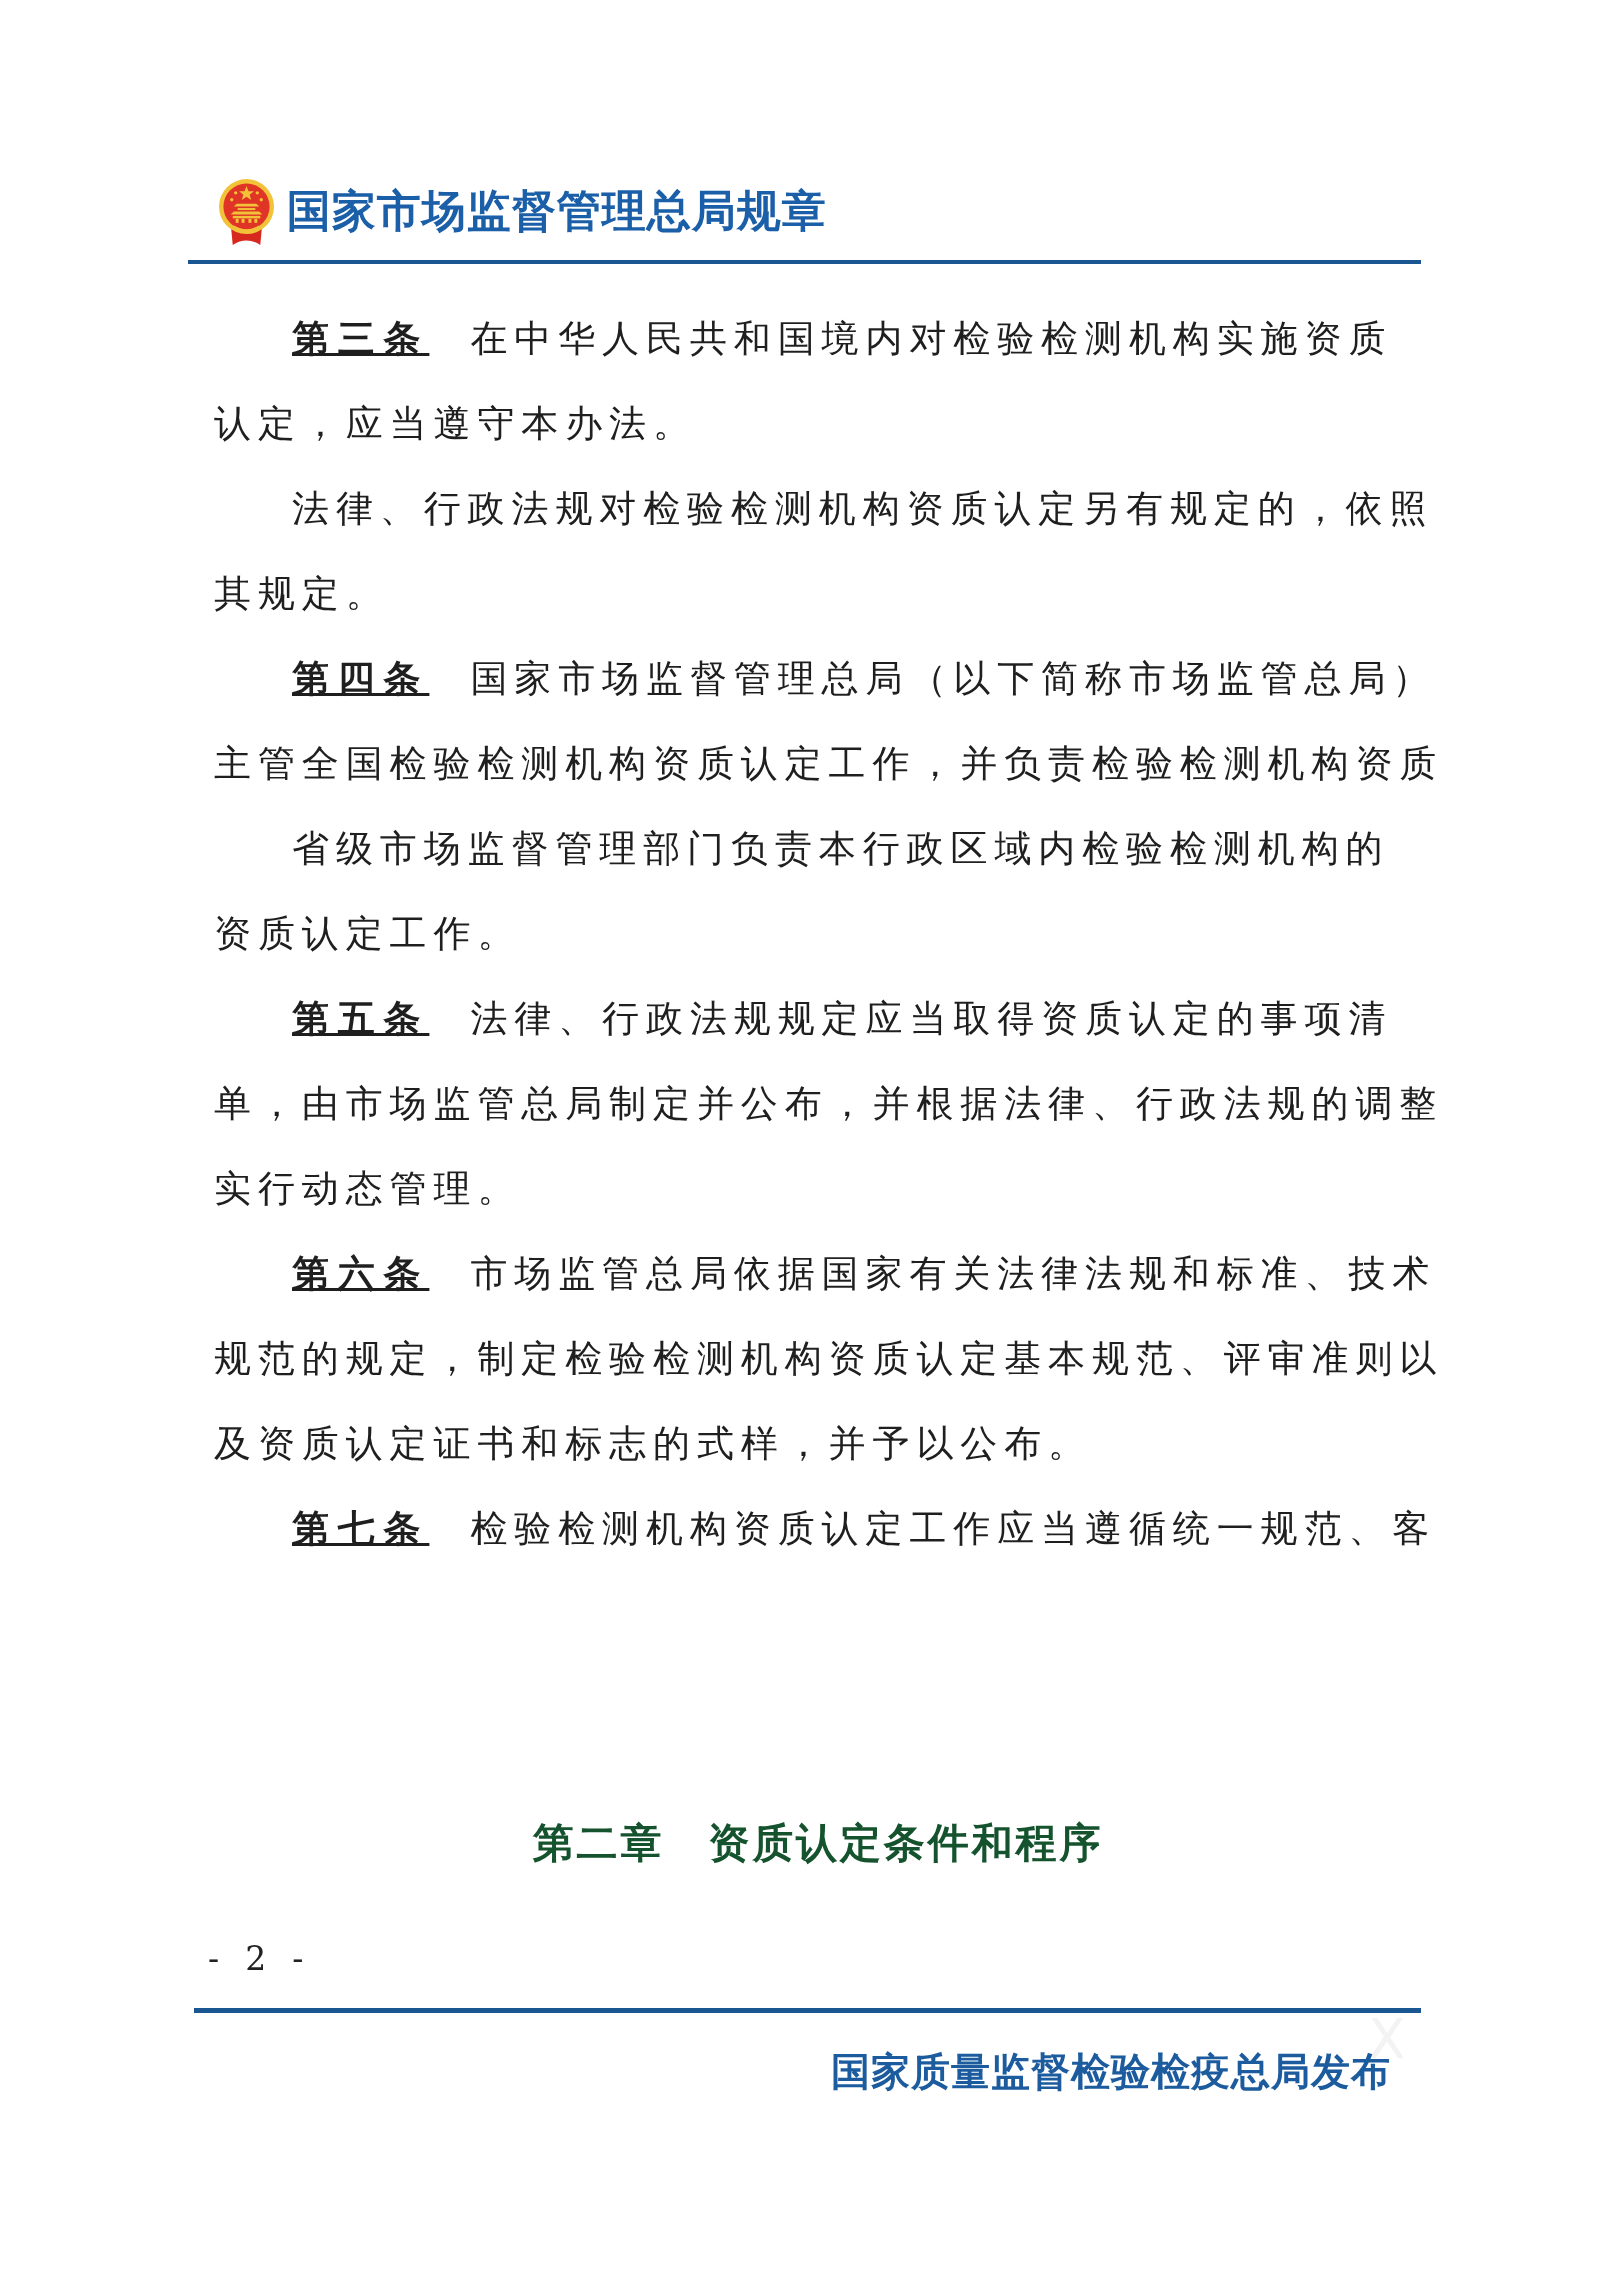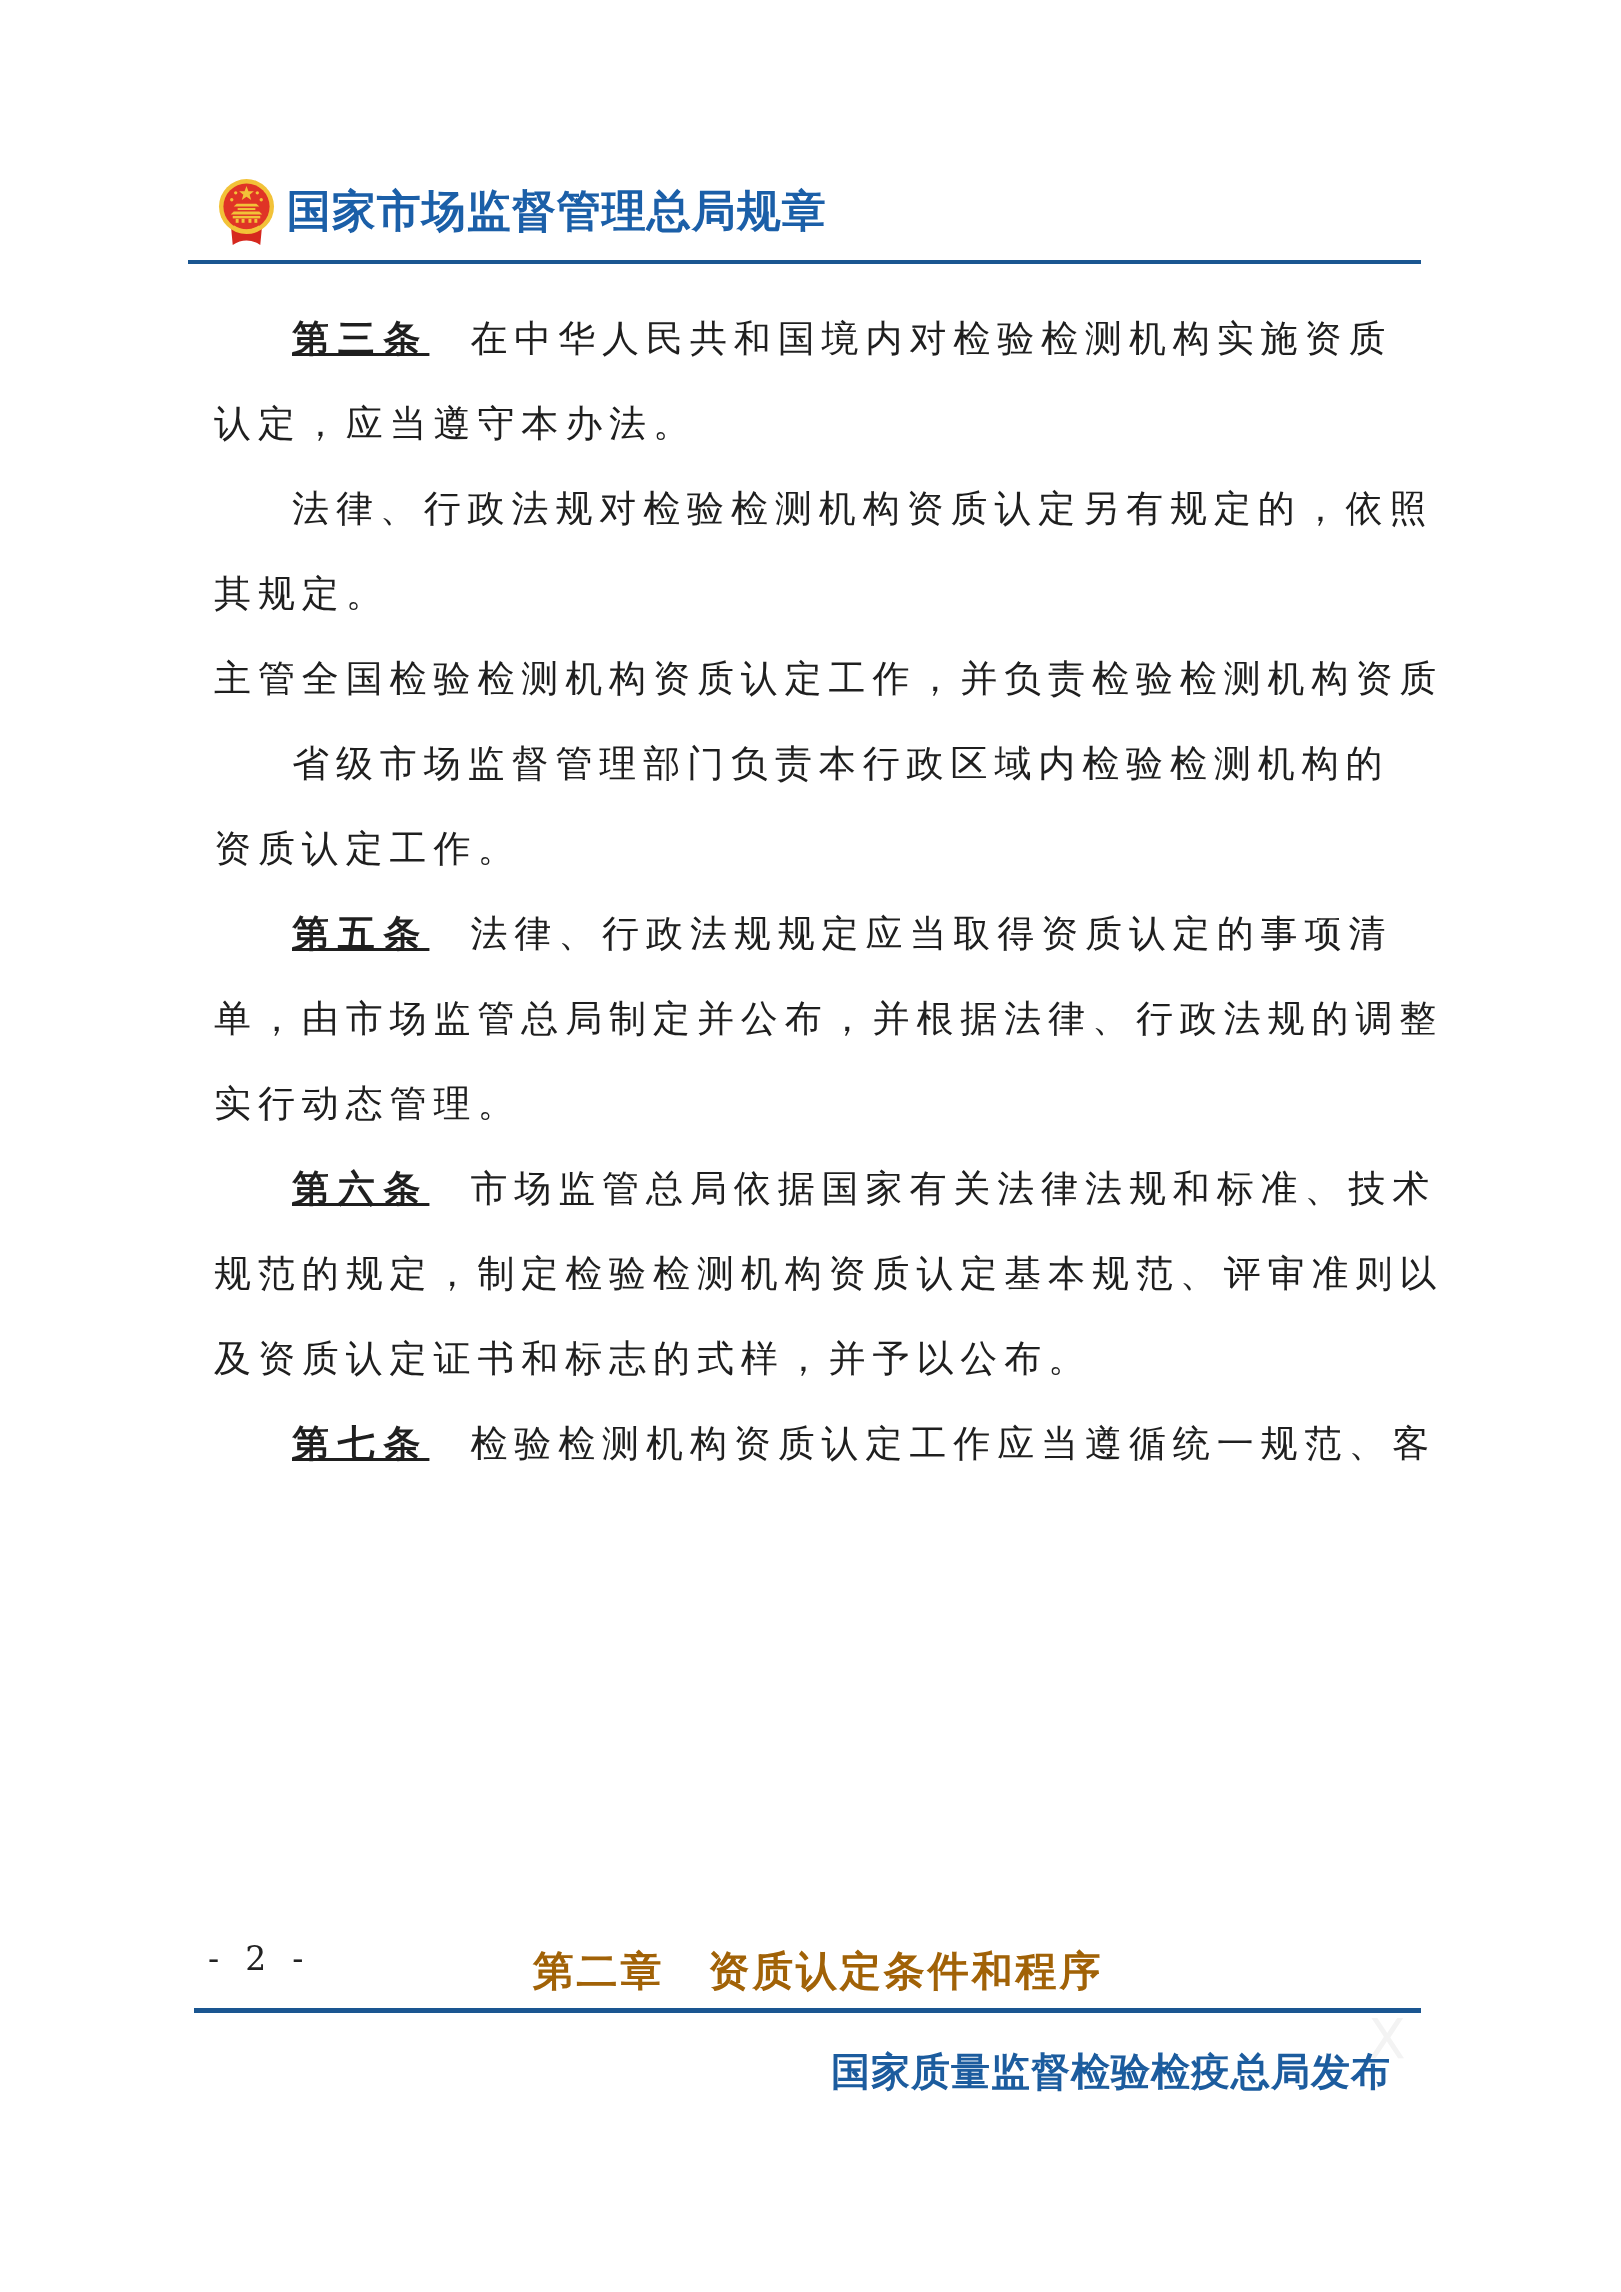--- a/index.html
+++ b/index.html
@@ -64,28 +64,28 @@
   .line .head {
     font-family: "DejaVu Sans", sans-serif;
     font-weight: bold;
     margin-right: 41px;
     letter-spacing: 8.8px;
     text-decoration: underline;
   }
   .chapter-heading {
     position: absolute;
     left: 214px;
-    top: 1944px;
+    top: 1816px;
     width: 1208px;
     text-align: center;
     font-family: "DejaVu Sans", sans-serif;
     font-weight: bold;
     font-size: 41px;
     letter-spacing: 2.9px;
-    color: #a16207;
+    color: #14532d;
     white-space: nowrap;
   }
 
   
   .page-number {
     position: absolute;
     left: 208px;
     top: 1939px;
     font-size: 33px;
     letter-spacing: 7.8px;
@@ -155,20 +155,21 @@
     </svg>
     <div class="header-title">国家市场监督管理总局规章</div>
   </div>
   <div class="header-rule"></div>
 
   <div class="content">
       <div class="line indent"><span class="head">第三条</span><span class="rest">在中华人民共和国境内对检验检测机构实施资质</span></div>
       <div class="line"><span class="rest">认定，应当遵守本办法。</span></div>
       <div class="line indent"><span class="rest">法律、行政法规对检验检测机构资质认定另有规定的，依照</span></div>
       <div class="line"><span class="rest">其规定。</span></div>
+      <div class="line indent"><span class="head">第四条</span><span class="rest">国家市场监督管理总局（以下简称市场监管总局）</span></div>
       <div class="line"><span class="rest">主管全国检验检测机构资质认定工作，并负责检验检测机构资质</span></div>
       <div class="line indent"><span class="rest">省级市场监督管理部门负责本行政区域内检验检测机构的</span></div>
       <div class="line"><span class="rest">资质认定工作。</span></div>
       <div class="line indent"><span class="head">第五条</span><span class="rest">法律、行政法规规定应当取得资质认定的事项清</span></div>
       <div class="line"><span class="rest">单，由市场监管总局制定并公布，并根据法律、行政法规的调整</span></div>
       <div class="line"><span class="rest">实行动态管理。</span></div>
       <div class="line indent"><span class="head">第六条</span><span class="rest">市场监管总局依据国家有关法律法规和标准、技术</span></div>
       <div class="line"><span class="rest">规范的规定，制定检验检测机构资质认定基本规范、评审准则以</span></div>
       <div class="line"><span class="rest">及资质认定证书和标志的式样，并予以公布。</span></div>
       <div class="line indent"><span class="head">第七条</span><span class="rest">检验检测机构资质认定工作应当遵循统一规范、客</span></div>

